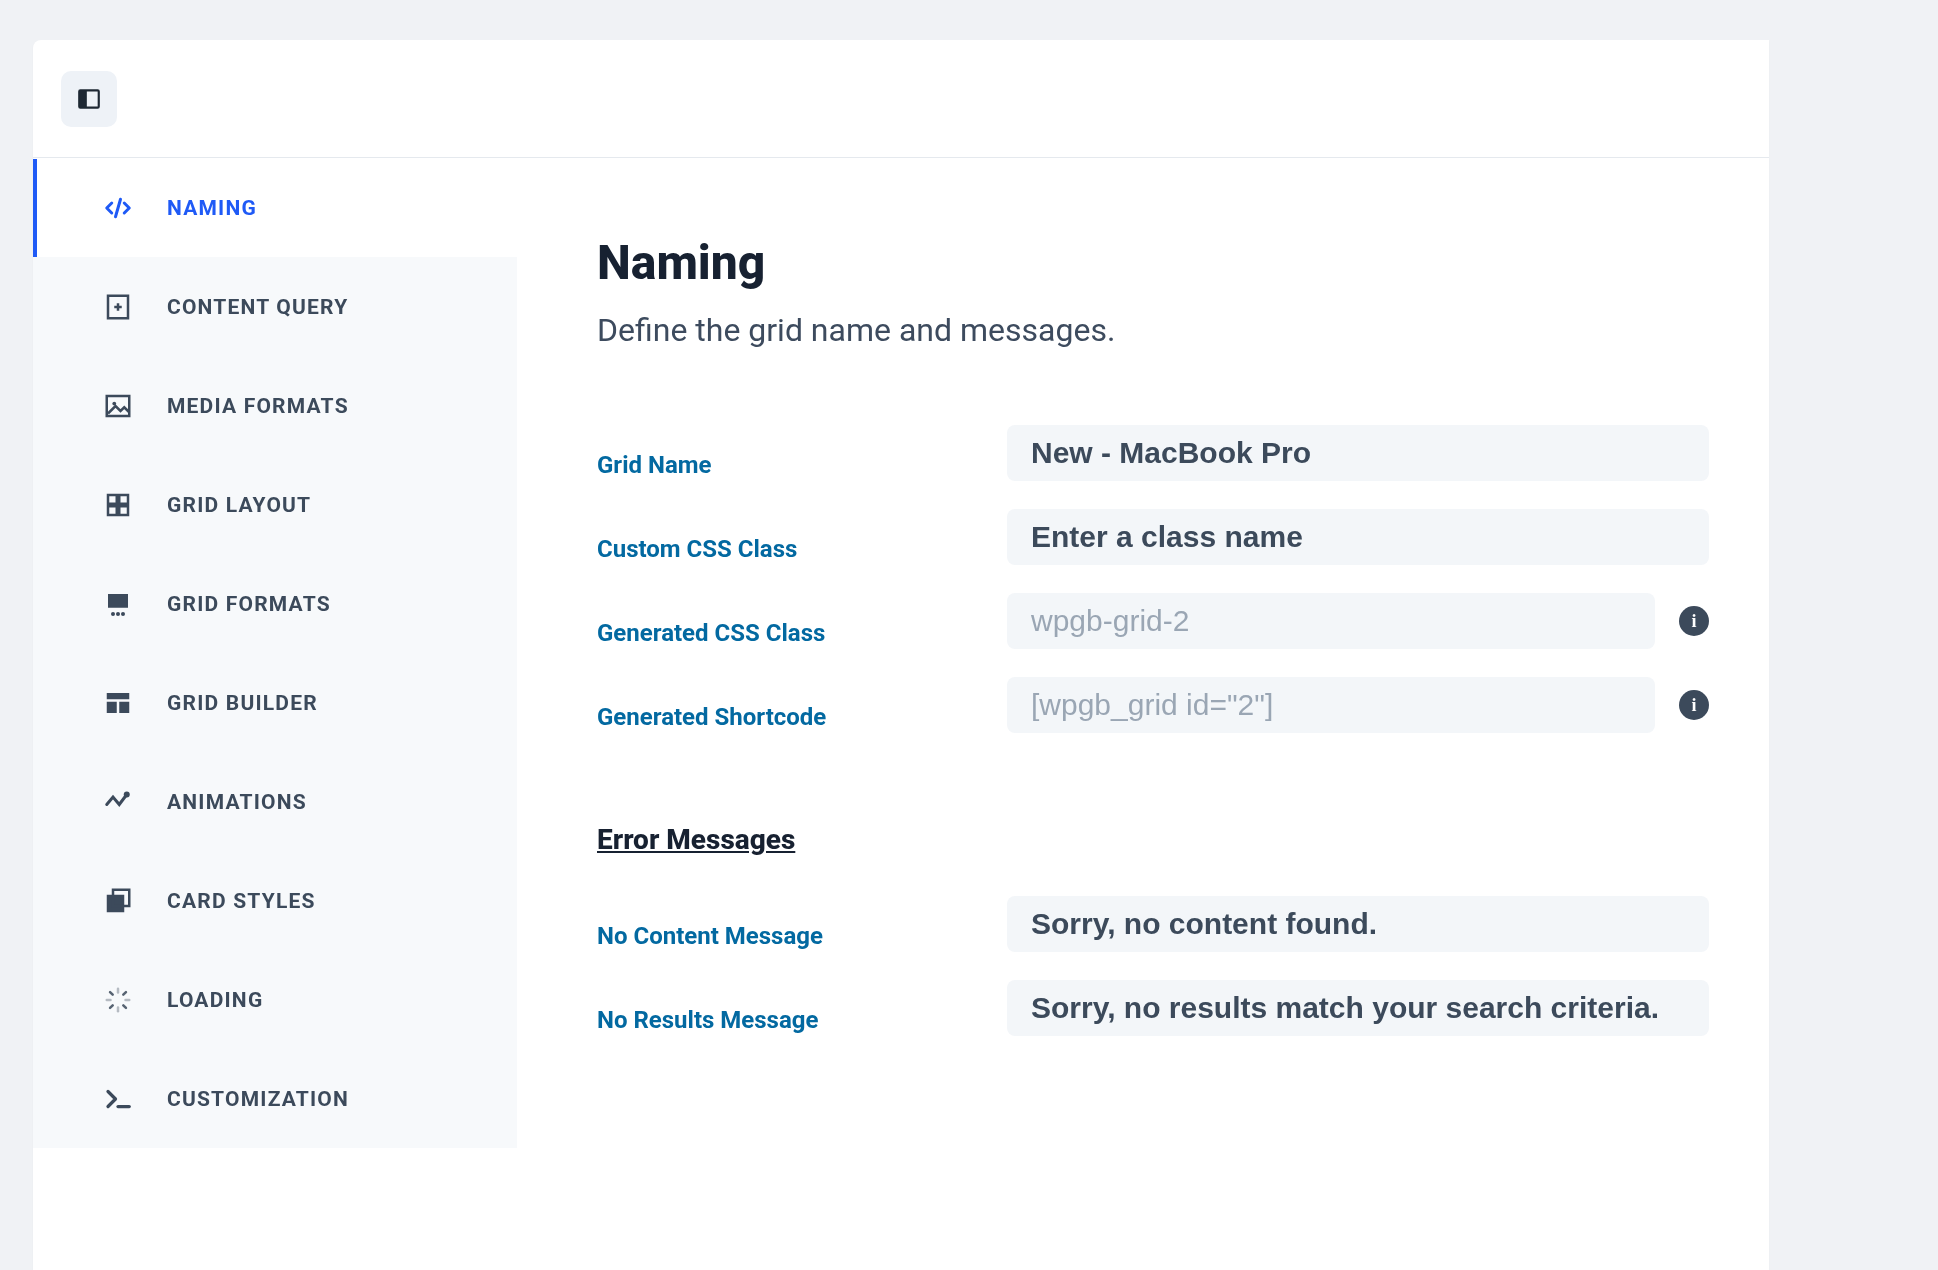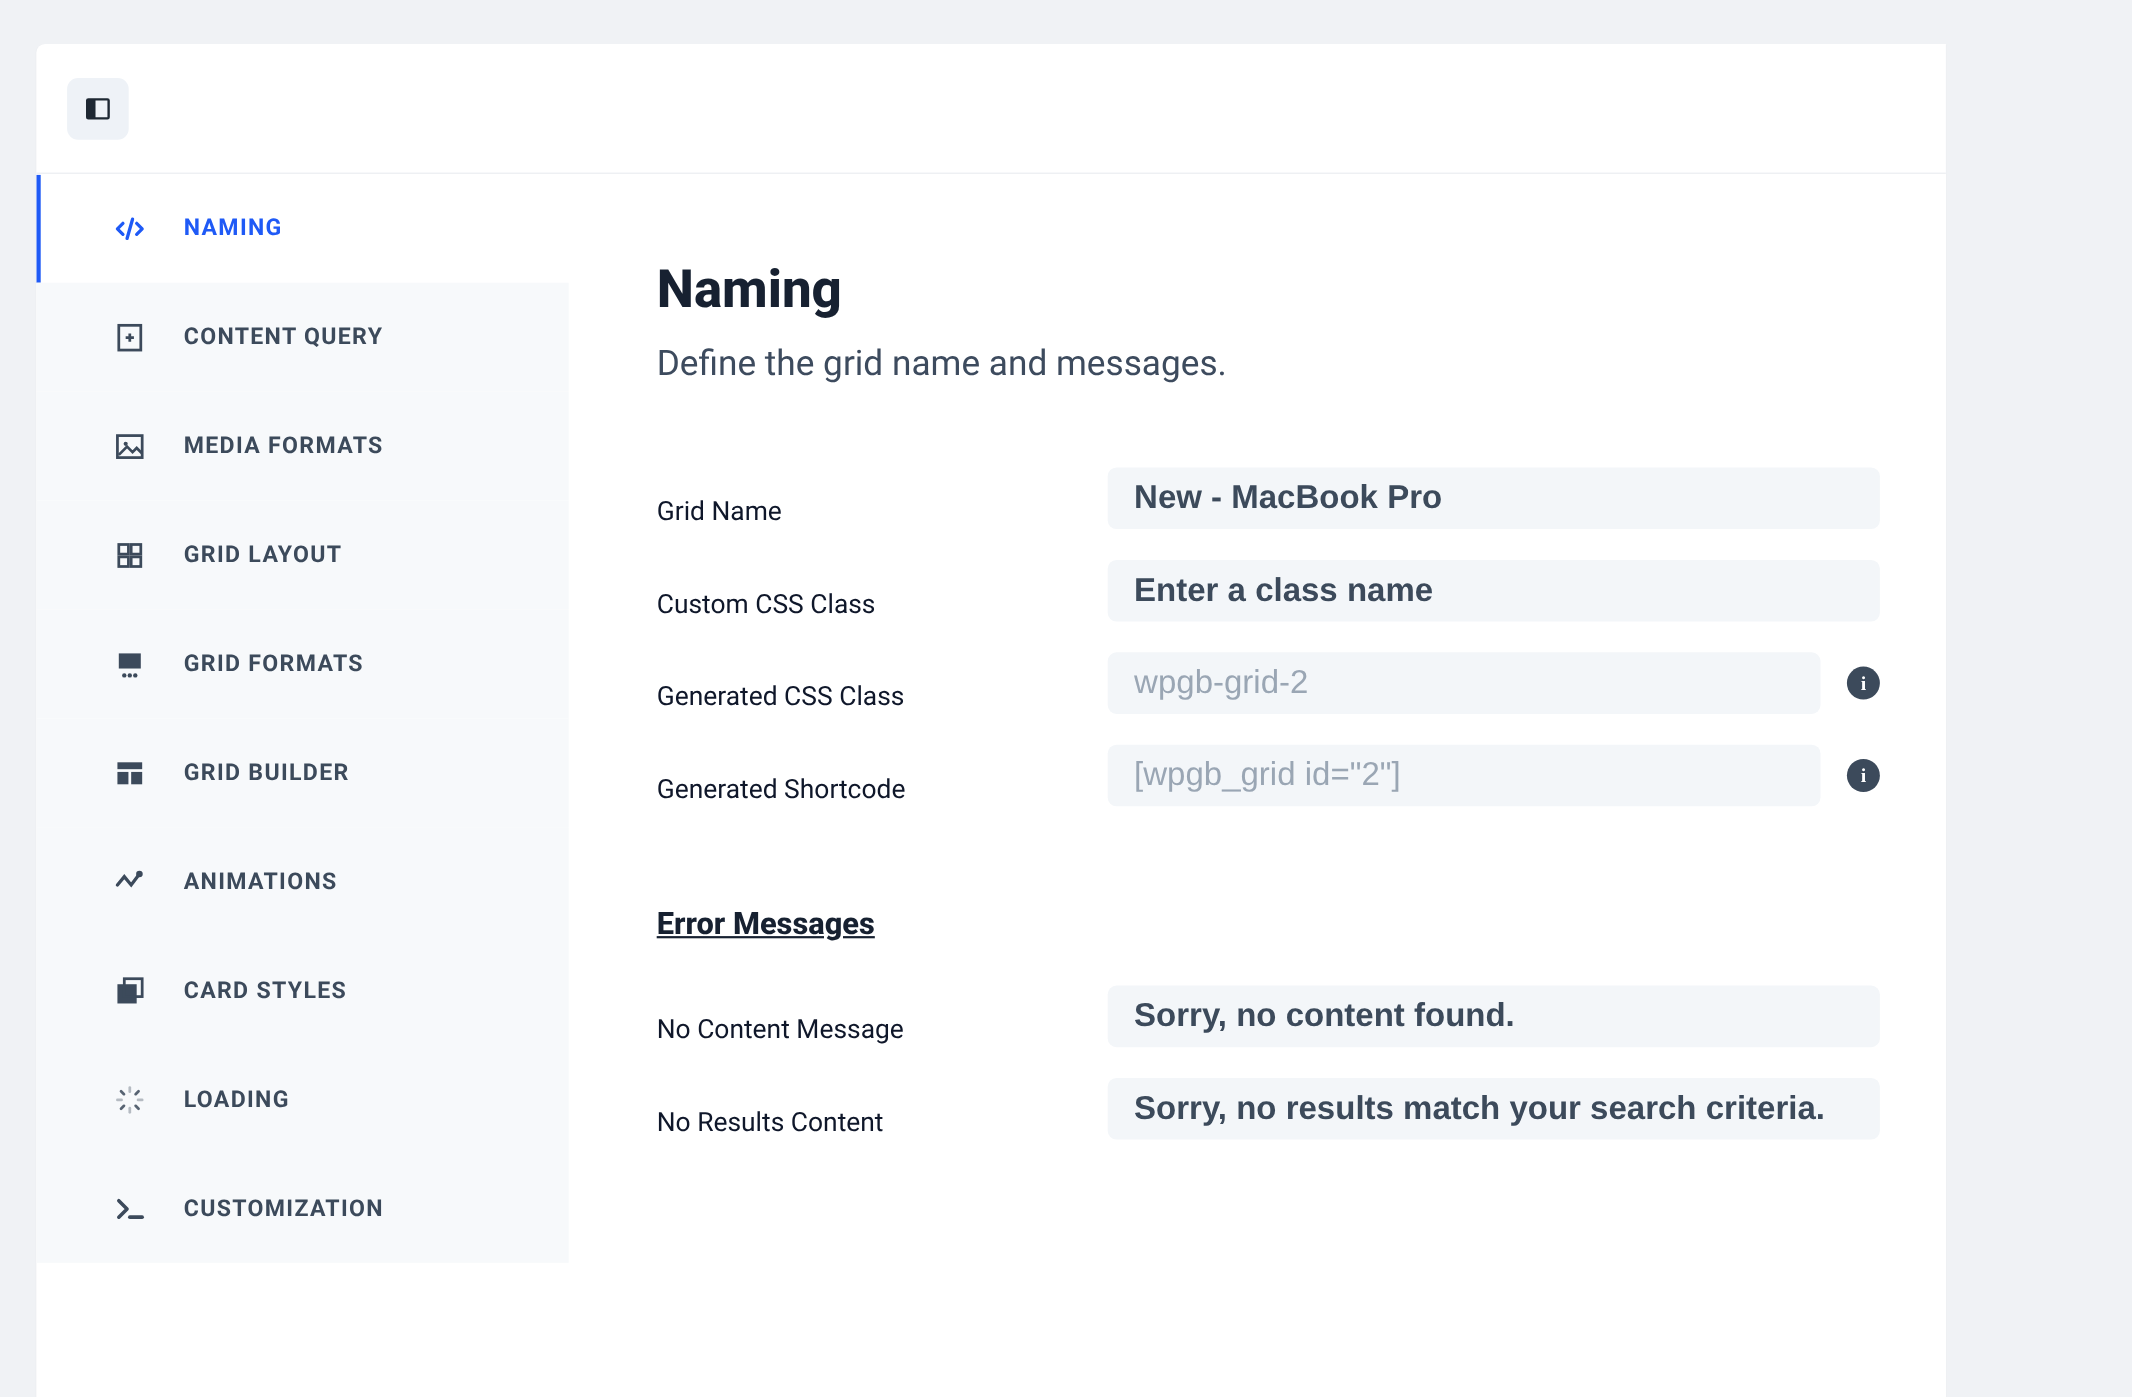--- a/index.html
+++ b/index.html
@@ -117,22 +117,22 @@
     display:block;
   }
   .row{
     display:flex;
     align-items:center;
     margin-bottom:28px;
   }
   .row-label{
     flex:0 0 410px;
     font-size:24px;
-    color:#0f172a;
-    font-weight:400;
+    color:#0369a1;
+    font-weight:700;
     margin-top:24px;
   }
   .field-wrap{
     flex:1;
     display:flex;
     align-items:center;
     gap:24px;
   }
   .field{
     flex:1;
@@ -348,21 +348,21 @@
         <div class="form-rows">
 
           <div class="row">
             <div class="row-label">No Content Message</div>
             <div class="field-wrap">
               <input class="field" value="Sorry, no content found." style="">
             </div>
           </div>
 
           <div class="row">
-            <div class="row-label">No Results Content</div>
+            <div class="row-label">No Results Message</div>
             <div class="field-wrap">
               <input class="field" value="Sorry, no results match your search criteria." style="">
             </div>
           </div>
 
         </div>
 
       </div>
     </div>
 

